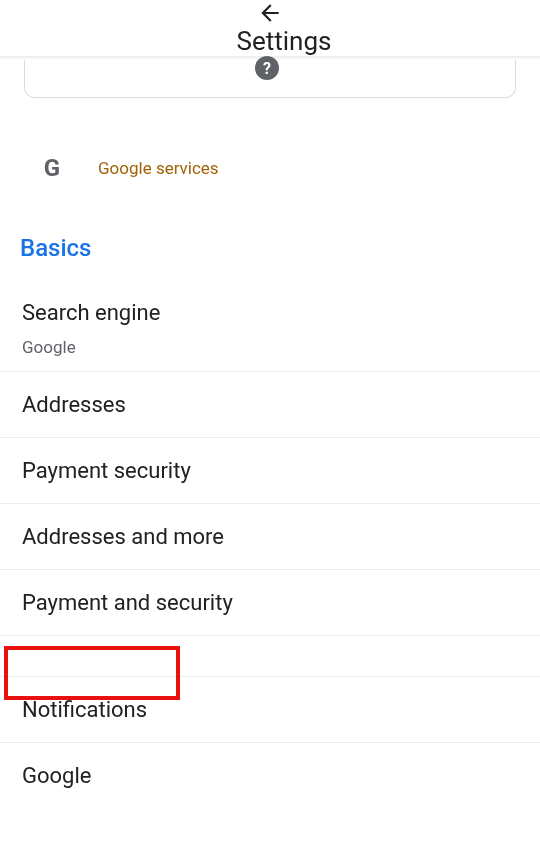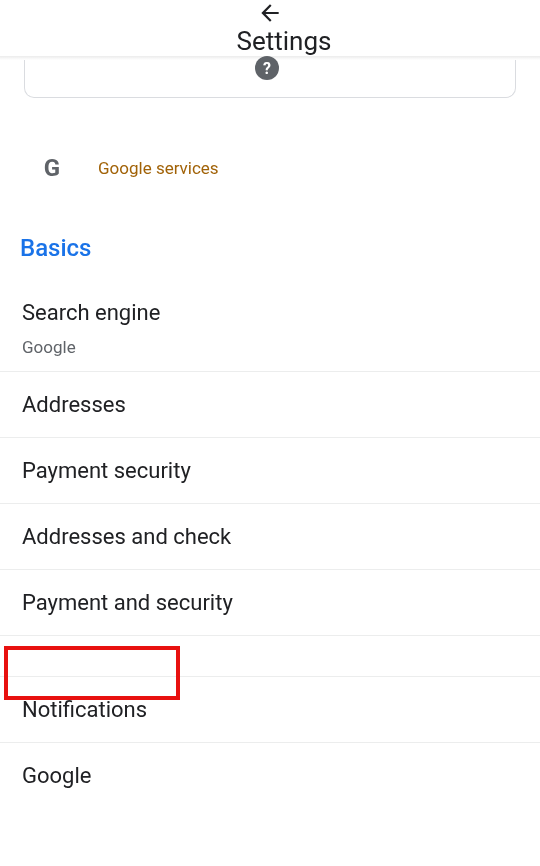--- a/index.html
+++ b/index.html
@@ -171,21 +171,21 @@
 
 <div class="item">
   <div class="item-label">Addresses</div>
 </div>
 
 <div class="item">
   <div class="item-label">Payment security</div>
 </div>
 
 <div class="item">
-  <div class="item-label">Addresses and check</div>
+  <div class="item-label">Addresses and more</div>
 </div>
 
 <div class="item">
   <div class="item-label">Payment and security</div>
 </div>
 
 <div class="item">
   <div class="highlight"></div>
 </div>
 

